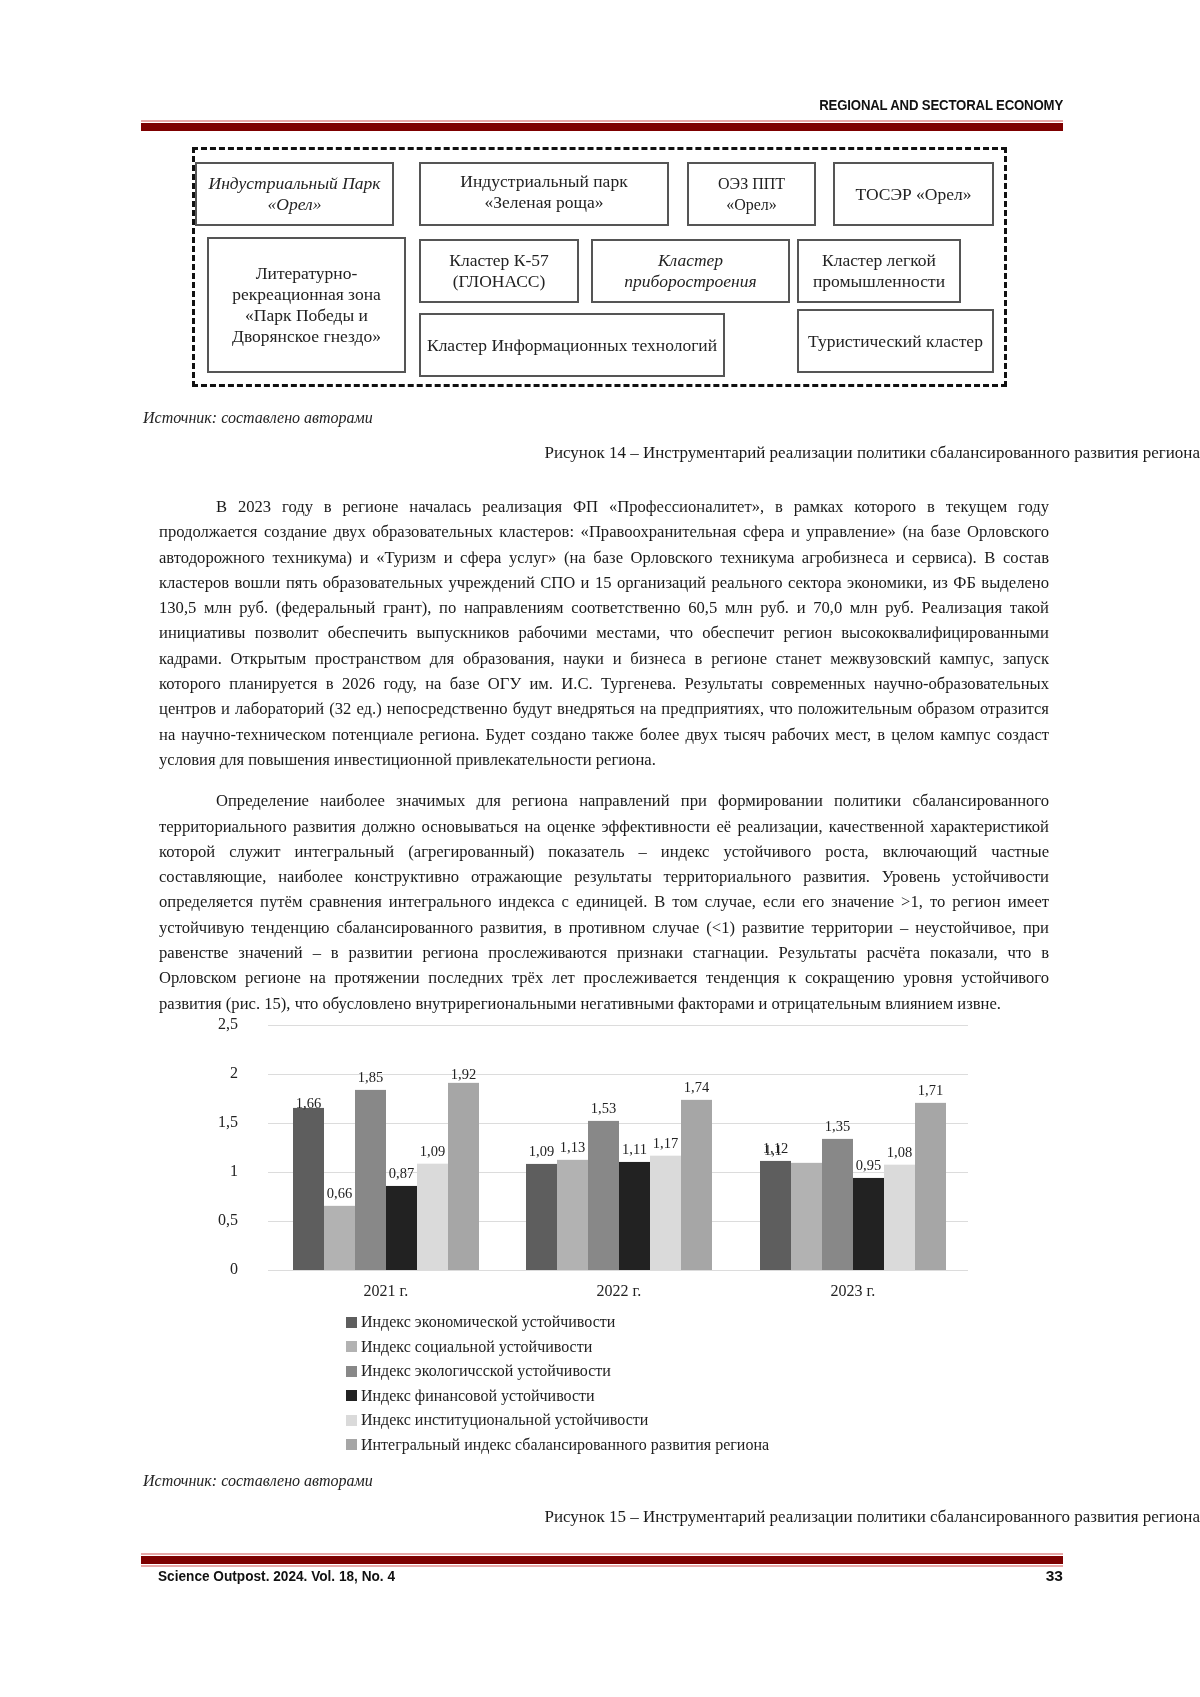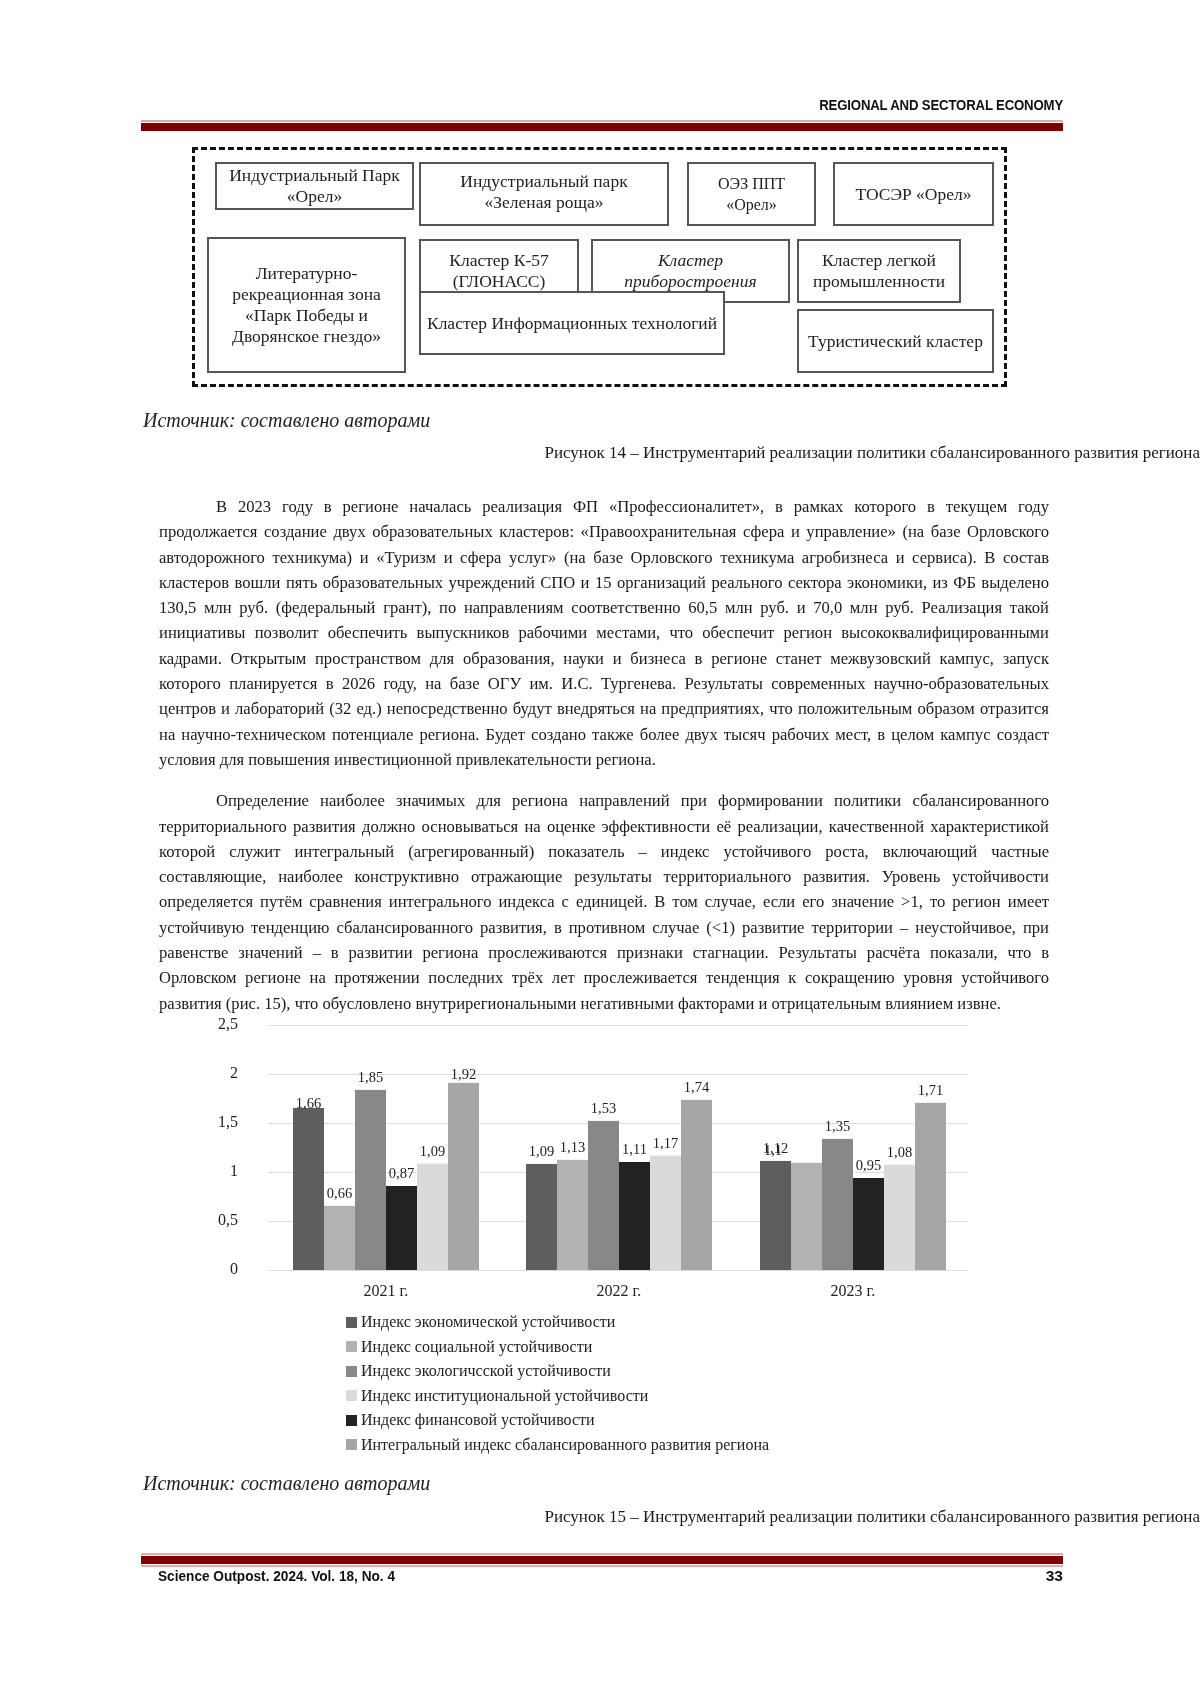--- a/index.html
+++ b/index.html
@@ -14,21 +14,21 @@
   .rule .mid  { height: 1px; background: #fff; }
   .rule .thick{ height: 8px; background: #7d0000; }
 
   
   .dash-box { position: absolute; left: 192px; top: 147px; width: 815px; height: 240px;
               border: 3px dashed #111; box-sizing: border-box; }
   .dbox { position: absolute; border: 2px solid #555; box-sizing: border-box; background:#fff;
           display: flex; align-items: center; justify-content: center; text-align: center;
           font-size: 17.5px; line-height: 21px; color: #222; padding: 0 4px; }
 
-  .source { position: absolute; left: 143px; font-style: italic; font-size: 20px; color: #222; }
+  .source { position: absolute; left: 143px; font-style: italic; font-size: 16px; color: #222; }
   .caption { position: absolute; left: 0; width: 1200px; text-align: right; font-size: 17px; color:#1a1a1a; }
 
   .body-text { position: absolute; left: 143px; width: 922px; top: 478px; font-size: 16.6px; line-height: 25.3px;
                text-align: justify; color: #1a1a1a; }
   .body-text p { margin: 16px; text-indent: 57px; }
 
   
   .chart { position: absolute; left: 200px; top: 1000px; width: 790px; height: 320px; }
   .gridline { position: absolute; left: 68px; width: 700px; height: 1px; background: #dcdcdc; }
   .ytick { position: absolute; left: 0; width: 38px; text-align: right; font-size: 16px; color:#222; }
@@ -49,29 +49,29 @@
 <body>
 
 <div class="running-head">REGIONAL AND SECTORAL ECONOMY</div>
 <div class="rule" style="top:120px;">
   <div class="thin"></div>
     <div class="mid"></div>
     <div class="thick"></div>
 </div>
 
 <div class="dash-box"></div>
-<div class="dbox" style="left:215px; top:162px; width:199px; height:48px;">Индустриальный Парк «Орел»</div>
+<div class="dbox" style="left:195px; top:162px; width:199px; height:64px;font-style:italic;">Индустриальный Парк «Орел»</div>
 <div class="dbox" style="left:419px; top:162px; width:250px; height:64px; align-items:flex-start; padding-top:7px;">Индустриальный парк «Зеленая роща»</div>
 <div class="dbox" style="left:687px; top:162px; width:129px; height:64px; font-size:16px;">ОЭЗ ППТ «Орел»</div>
 <div class="dbox" style="left:833px; top:162px; width:161px; height:64px;">ТОСЭР «Орел»</div>
 <div class="dbox" style="left:207px; top:237px; width:199px; height:136px;">Литературно-рекреационная зона «Парк Победы и Дворянское гнездо»</div>
 <div class="dbox" style="left:419px; top:239px; width:160px; height:64px;">Кластер К-57 (ГЛОНАСС)</div>
 <div class="dbox" style="left:591px; top:239px; width:199px; height:64px;font-style:italic;">Кластер приборостроения</div>
 <div class="dbox" style="left:797px; top:239px; width:164px; height:64px;">Кластер легкой промышленности</div>
-<div class="dbox" style="left:419px; top:291px; width:306px; height:64px;">Кластер Информационных технологий</div>
+<div class="dbox" style="left:419px; top:313px; width:306px; height:64px;">Кластер Информационных технологий</div>
 <div class="dbox" style="left:797px; top:309px; width:197px; height:64px;">Туристический кластер</div>
 
 <div class="source" style="top:409px;">Источник: составлено авторами</div>
 <div class="caption" style="top:443px;">Рисунок 14 – Инструментарий реализации политики сбалансированного развития региона</div>
 
 <div class="body-text">
   <p>В 2023 году в регионе началась реализация ФП «Профессионалитет», в рамках которого в текущем году продолжается создание двух образовательных кластеров: «Правоохранительная сфера и управление» (на базе Орловского автодорожного техникума) и «Туризм и сфера услуг» (на базе Орловского техникума агробизнеса и сервиса). В состав кластеров вошли пять образовательных учреждений СПО и 15 организаций реального сектора экономики, из ФБ выделено 130,5 млн руб. (федеральный грант), по направлениям соответственно 60,5 млн руб. и 70,0 млн руб. Реализация такой инициативы позволит обеспечить выпускников рабочими местами, что обеспечит регион высококвалифицированными кадрами. Открытым пространством для образования, науки и бизнеса в регионе станет межвузовский кампус, запуск которого планируется в 2026 году, на базе ОГУ им. И.С. Тургенева. Результаты современных научно-образовательных центров и лабораторий (32 ед.) непосредственно будут внедряться на предприятиях, что положительным образом отразится на научно-техническом потенциале региона. Будет создано также более двух тысяч рабочих мест, в целом кампус создаст условия для повышения инвестиционной привлекательности региона.</p>
   <p>Определение наиболее значимых для региона направлений при формировании политики сбалансированного территориального развития должно основываться на оценке эффективности её реализации, качественной характеристикой которой служит интегральный (агрегированный) показатель – индекс устойчивого роста, включающий частные составляющие, наиболее конструктивно отражающие результаты территориального развития. Уровень устойчивости определяется путём сравнения интегрального индекса с единицей. В том случае, если его значение &gt;1, то регион имеет устойчивую тенденцию сбалансированного развития, в противном случае (&lt;1) развитие территории – неустойчивое, при равенстве значений – в развитии региона прослеживаются признаки стагнации. Результаты расчёта показали, что в Орловском регионе на протяжении последних трёх лет прослеживается тенденция к сокращению уровня устойчивого развития (рис. 15), что обусловлено внутрирегиональными негативными факторами и отрицательным влиянием извне.</p>
 </div>
 
@@ -136,26 +136,26 @@
     </div>
     <div class="legend-item">
       <span class="legend-swatch" style="background: rgb(178, 178, 178);"></span>
       <span>Индекс социальной устойчивости</span>
     </div>
     <div class="legend-item">
       <span class="legend-swatch" style="background: rgb(136, 136, 136);"></span>
       <span>Индекс экологичсской устойчивости</span>
     </div>
     <div class="legend-item">
+      <span class="legend-swatch" style="background: rgb(34, 34, 34);"></span>
+      <span>Индекс финансовой устойчивости</span>
+    </div>
+    <div class="legend-item">
       <span class="legend-swatch" style="background: rgb(218, 218, 218);"></span>
       <span>Индекс институциональной устойчивости</span>
-    </div>
-    <div class="legend-item">
-      <span class="legend-swatch" style="background: rgb(34, 34, 34);"></span>
-      <span>Индекс финансовой устойчивости</span>
     </div>
     <div class="legend-item">
       <span class="legend-swatch" style="background: rgb(166, 166, 166);"></span>
       <span>Интегральный индекс сбалансированного развития региона</span>
     </div>
   </div>
 
 <div class="source" style="top:1472px;">Источник: составлено авторами</div>
 <div class="caption" style="top:1507px;">Рисунок 15 – Инструментарий реализации политики сбалансированного развития региона</div>
 

